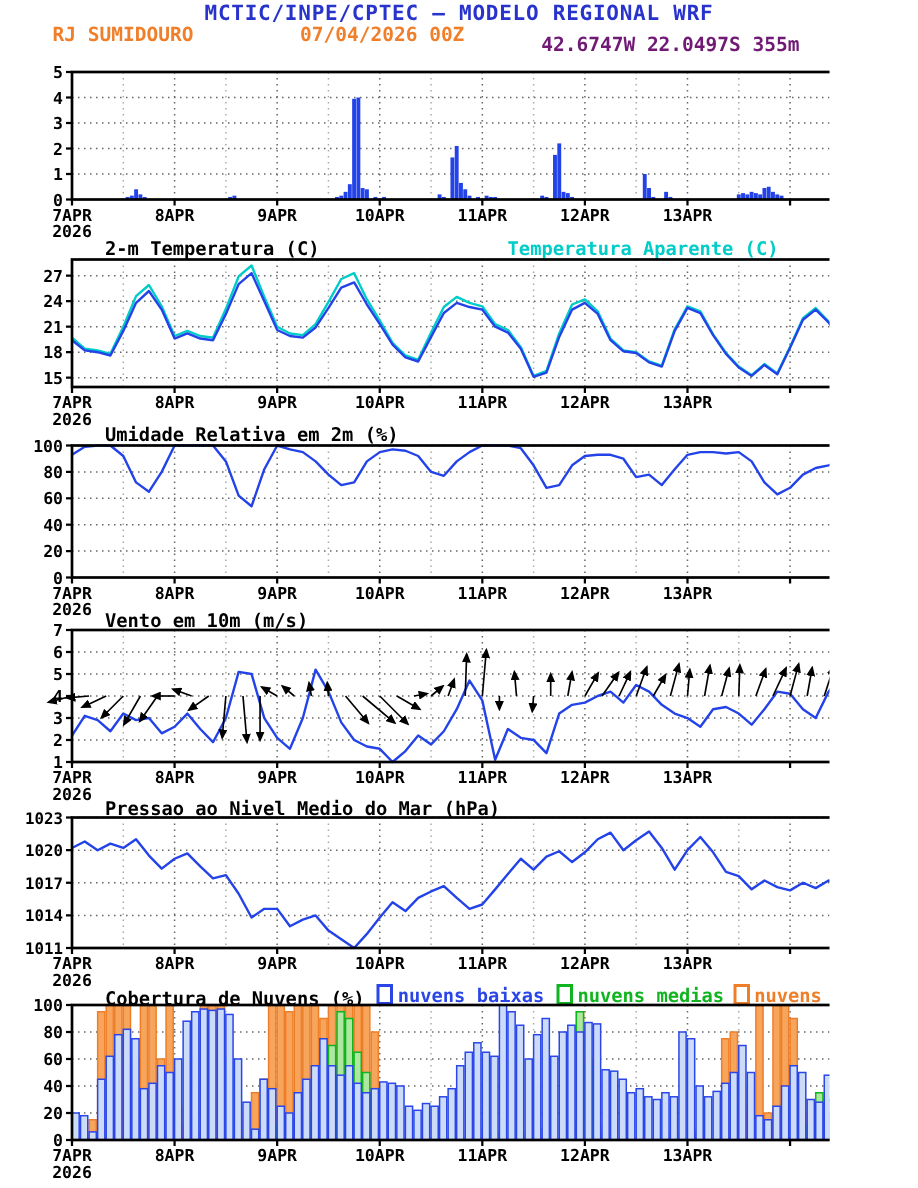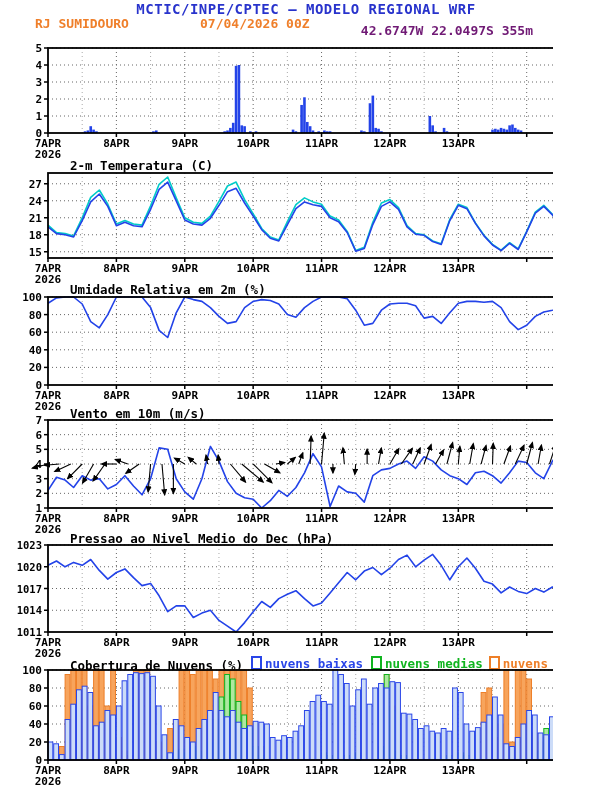--- a/index.html
+++ b/index.html
@@ -23,26 +23,27 @@
 
   <div class="abs hdr-title">MCTIC/INPE/CPTEC — MODELO REGIONAL WRF</div>
   <div class="abs hdr-line2">
     <span>RJ SUMIDOURO</span>
     <span class="hdr-run">07/04/2026 00Z</span>
   </div>
   <div class="abs hdr-loc">42.6747W 22.0497S 355m</div>
 
 
   <div class="abs ptitle" style="top:158px;left:70px;">2-m Temperatura (C)</div>
+  <div class="abs ptitle-cyan" style="top:158px;right:34px;">Temperatura Aparente (C)</div>
 
   <div class="abs ptitle" style="top:282px;left:70px;">Umidade Relativa em 2m (%)</div>
 
   <div class="abs ptitle" style="top:406px;left:70px;">Vento em 10m (m/s)</div>
 
-  <div class="abs ptitle" style="top:531px;left:70px;">Pressao ao Nivel Medio do Dec (hPa)</div>
+  <div class="abs ptitle" style="top:531px;left:70px;">Pressao ao Nivel Medio do Mar (hPa)</div>
 
   <div class="abs" style="top:655px;left:70px;">
     <span class="ptitle">Cobertura de Nuvens (%)</span><span class="legend-item">
         <span class="sw" style="border-color:#2a46e8;"></span>
         <span class="ptitle" style="color:#2a46e8;">nuvens baixas</span>
       </span><span class="legend-item">
         <span class="sw" style="border-color:#10b41f;"></span>
         <span class="ptitle" style="color:#10b41f;">nuvens medias</span>
       </span><span class="legend-item" style="margin-left:6px;">
         <span class="sw" style="border-color:#ee7f28;"></span>

